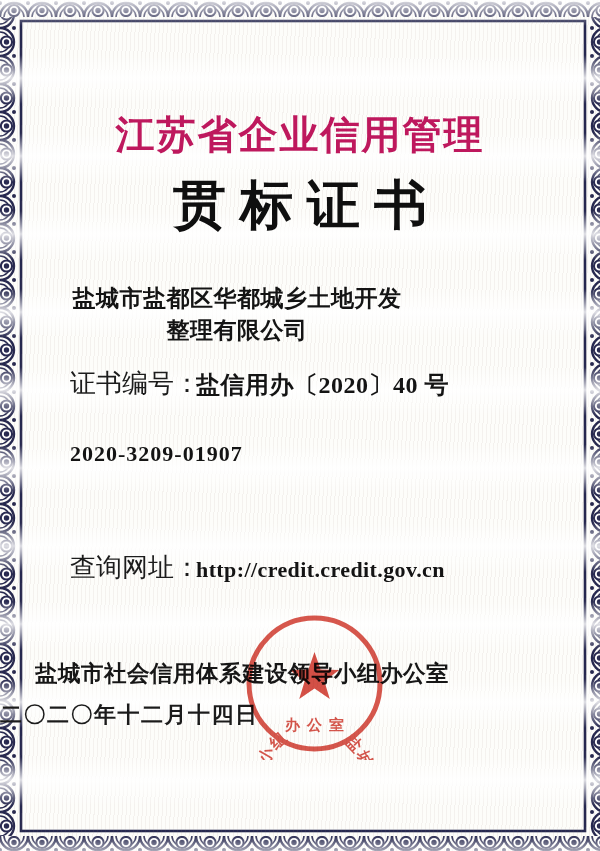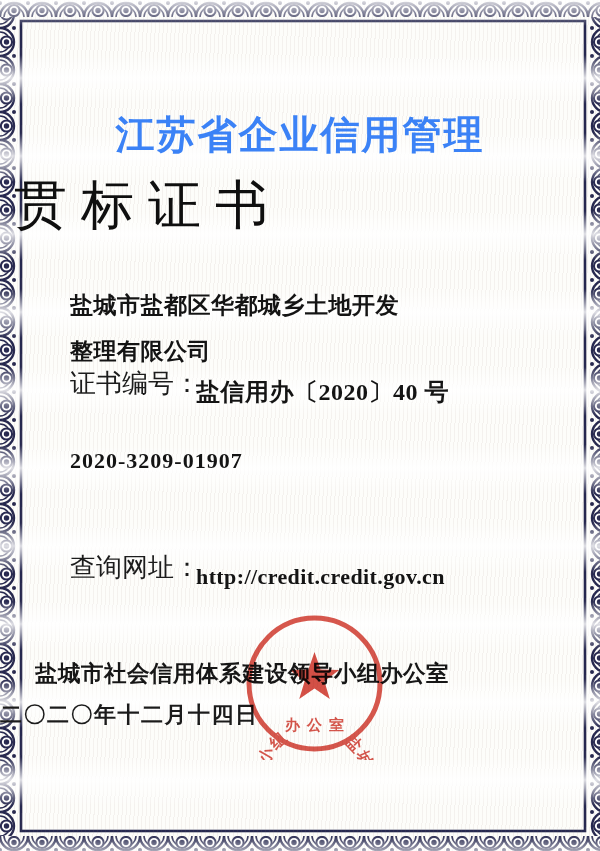--- a/index.html
+++ b/index.html
@@ -23,36 +23,36 @@
     position:absolute;inset:0;pointer-events:none;
     background:
       repeating-linear-gradient(180deg,
         rgba(255,255,255,0.85) 0px, rgba(255,255,255,0.0) 26px,
         rgba(255,255,255,0.0) 55px, rgba(255,255,255,0.85) 78px);
   }
   .frame{position:absolute;left:0;top:0;}
   .title1{
     position:absolute;left:0;top:108px;width:600px;
     text-align:center;font-size:39px;font-weight:bold;
-    letter-spacing:2px;color:#3b82f6;white-space:nowrap;
+    letter-spacing:2px;color:#be185d;white-space:nowrap;
   }
   .title2{
     position:absolute;left:0;top:170px;width:600px;
-    text-align:left;font-size:53px;font-weight:400;
+    text-align:center;font-size:53px;font-weight:700;
     letter-spacing:14px;padding-left:14px;box-sizing:border-box;
     color:#0f0f0f;white-space:nowrap;
   }
   .row{position:absolute;left:70px;display:flex;align-items:flex-start;}
   .row .lbl{
     font-size:26px;letter-spacing:0px;color:#1c1c1c;
     width:126px;flex:none;white-space:nowrap;
   }
   .row .val{
     font-size:23px;font-weight:bold;color:#141414;
-    letter-spacing:0.5px;line-height:46px;
+    letter-spacing:0.5px;line-height:32px;text-align:center;
   }
   .row-company{top:283px;}
   .row-company .lbl{padding-top:14px;}
   .row-company .val{width:334px;}
   .row-approval{top:366px;}
   .row-approval .val{padding-top:3px;font-size:24px;}
   .row-certno{top:436px;}
   .row-certno .val{padding-top:2px;font-size:22px;font-weight:bold;letter-spacing:1px;}
   .row-url{top:507px;margin-top:43px;}
   .row-url .val{padding-top:4px;font-size:22px;letter-spacing:0.4px;}

